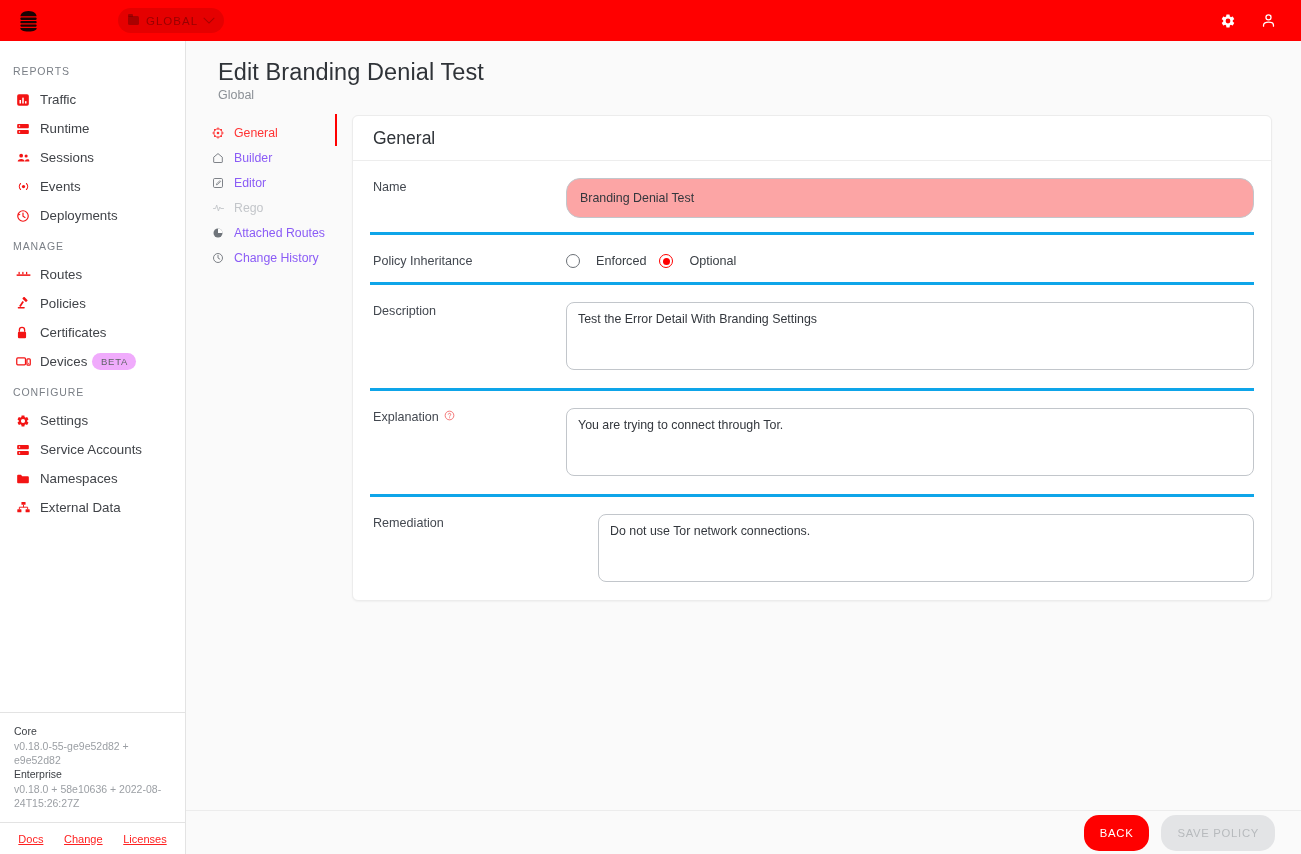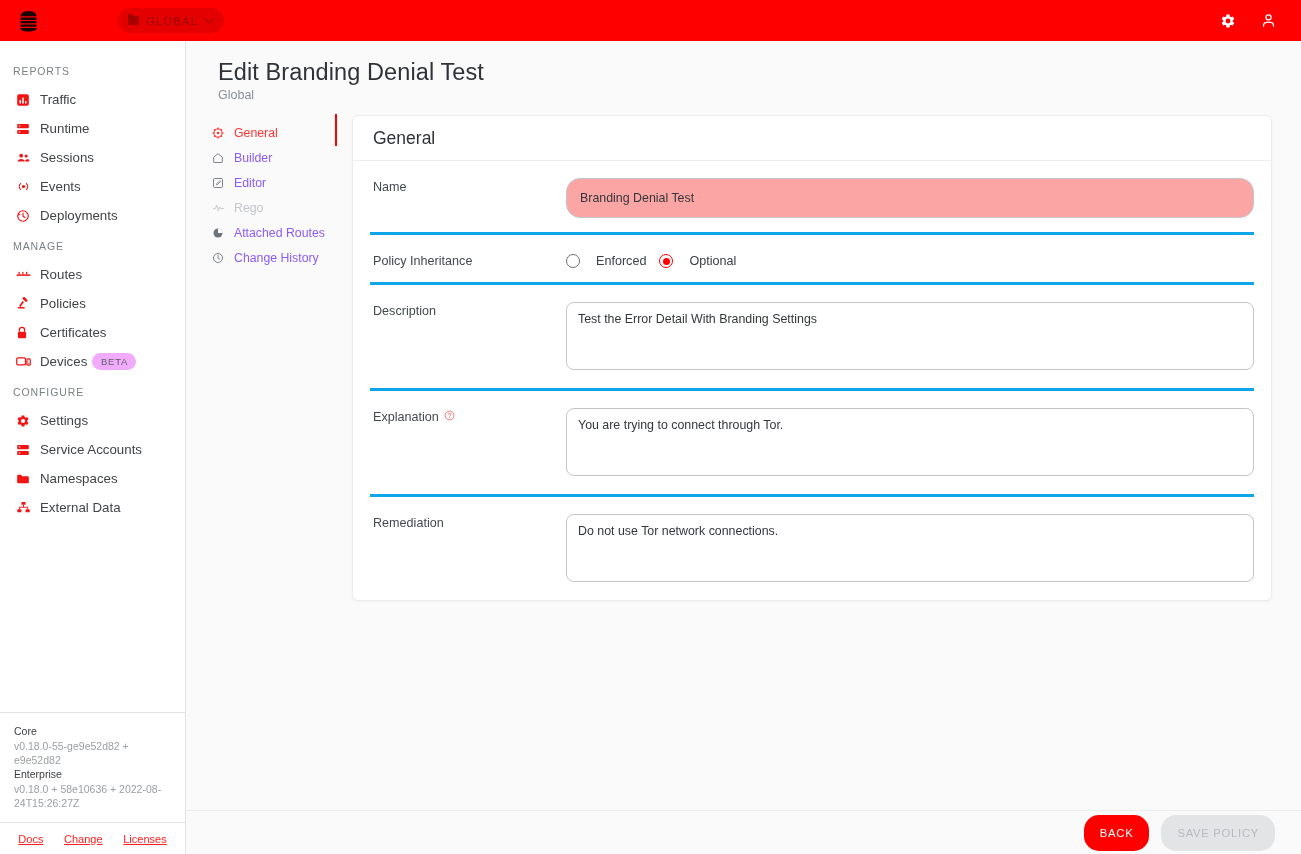--- a/index.html
+++ b/index.html
@@ -105,21 +105,21 @@
     max-width: 925px;
   }
   .card-head {
     height: 45px; display: flex; align-items: center; padding-left: 20px;
     border-bottom: 1px solid #ededed;
     font-size: 17.5px; color: #2f3338; font-weight: 400;
   }
   .card-body { padding: 0 17px; }
 
   .frow { display: flex; padding: 17px 0 14px 0; border-bottom: 3px solid #0ea5e9; }
-  .frow:last-child { border-bottom: none; }
+  .frow:last-child { border-bottom: none; gap: 32px; }
   .flabel {
     width: 196px; flex: 0 0 196px; padding-left: 3px; padding-top: 2px;
     font-size: 12.6px; color: #434850; display: flex; align-items: flex-start; gap: 5px;
   }
   .fctl { flex: 1; }
 
   input.pill {
     width: 100%; height: 40px; border: 1px solid #c2c6cb; border-radius: 14px;
     padding: 0 13px; font-size: 12.4px; color: #33373d;
     font-family: "Liberation Sans", sans-serif; background: #fca5a5; outline: none;

